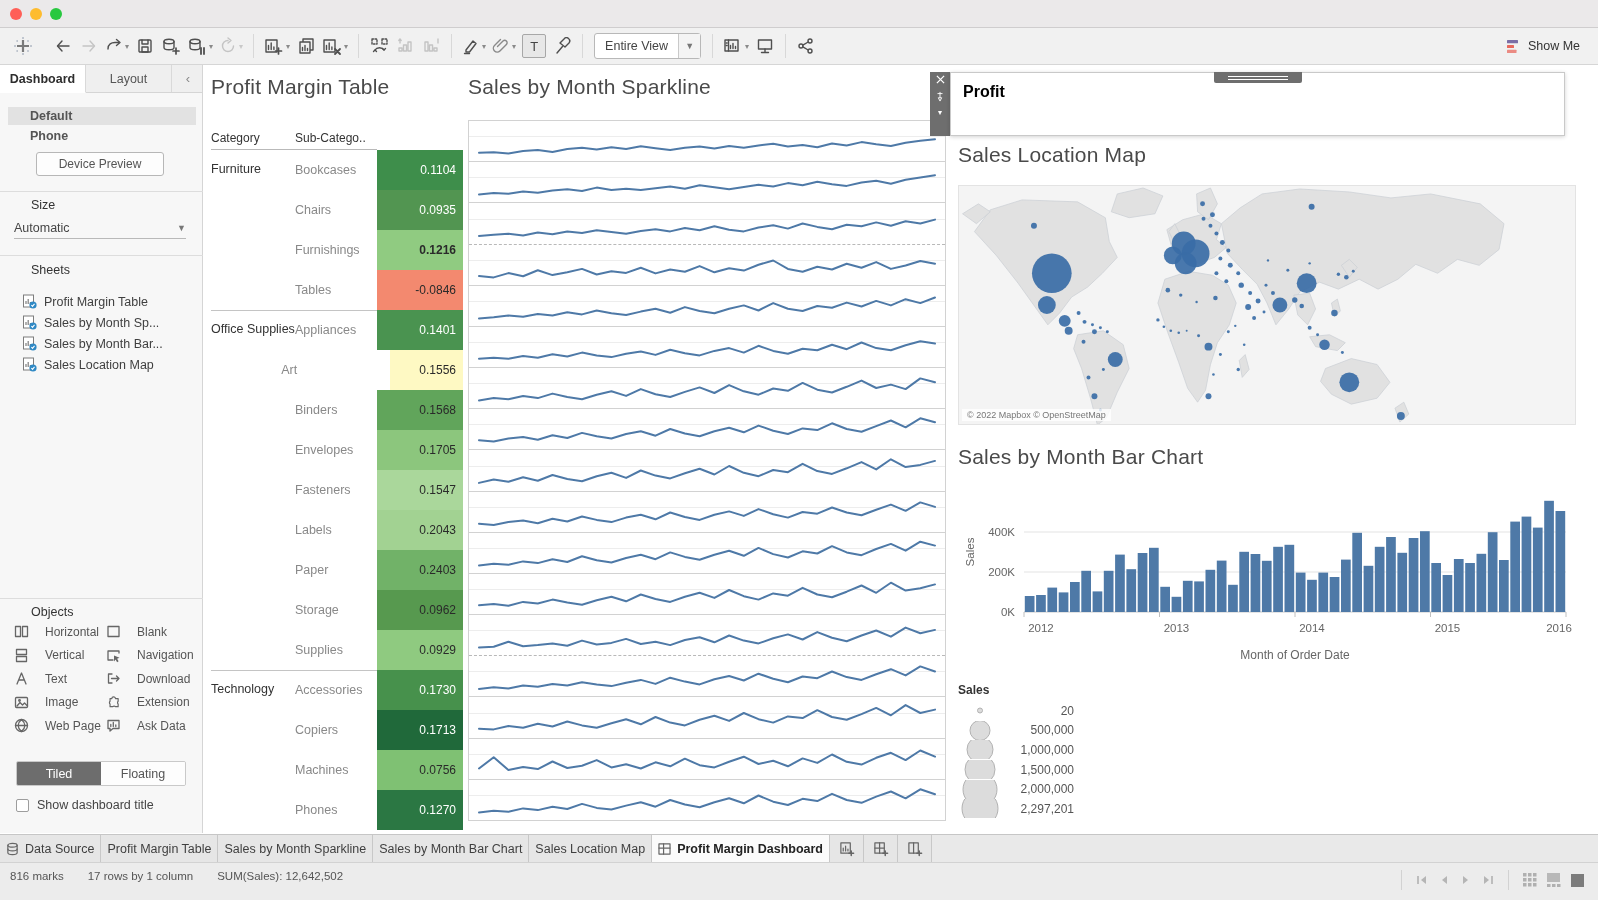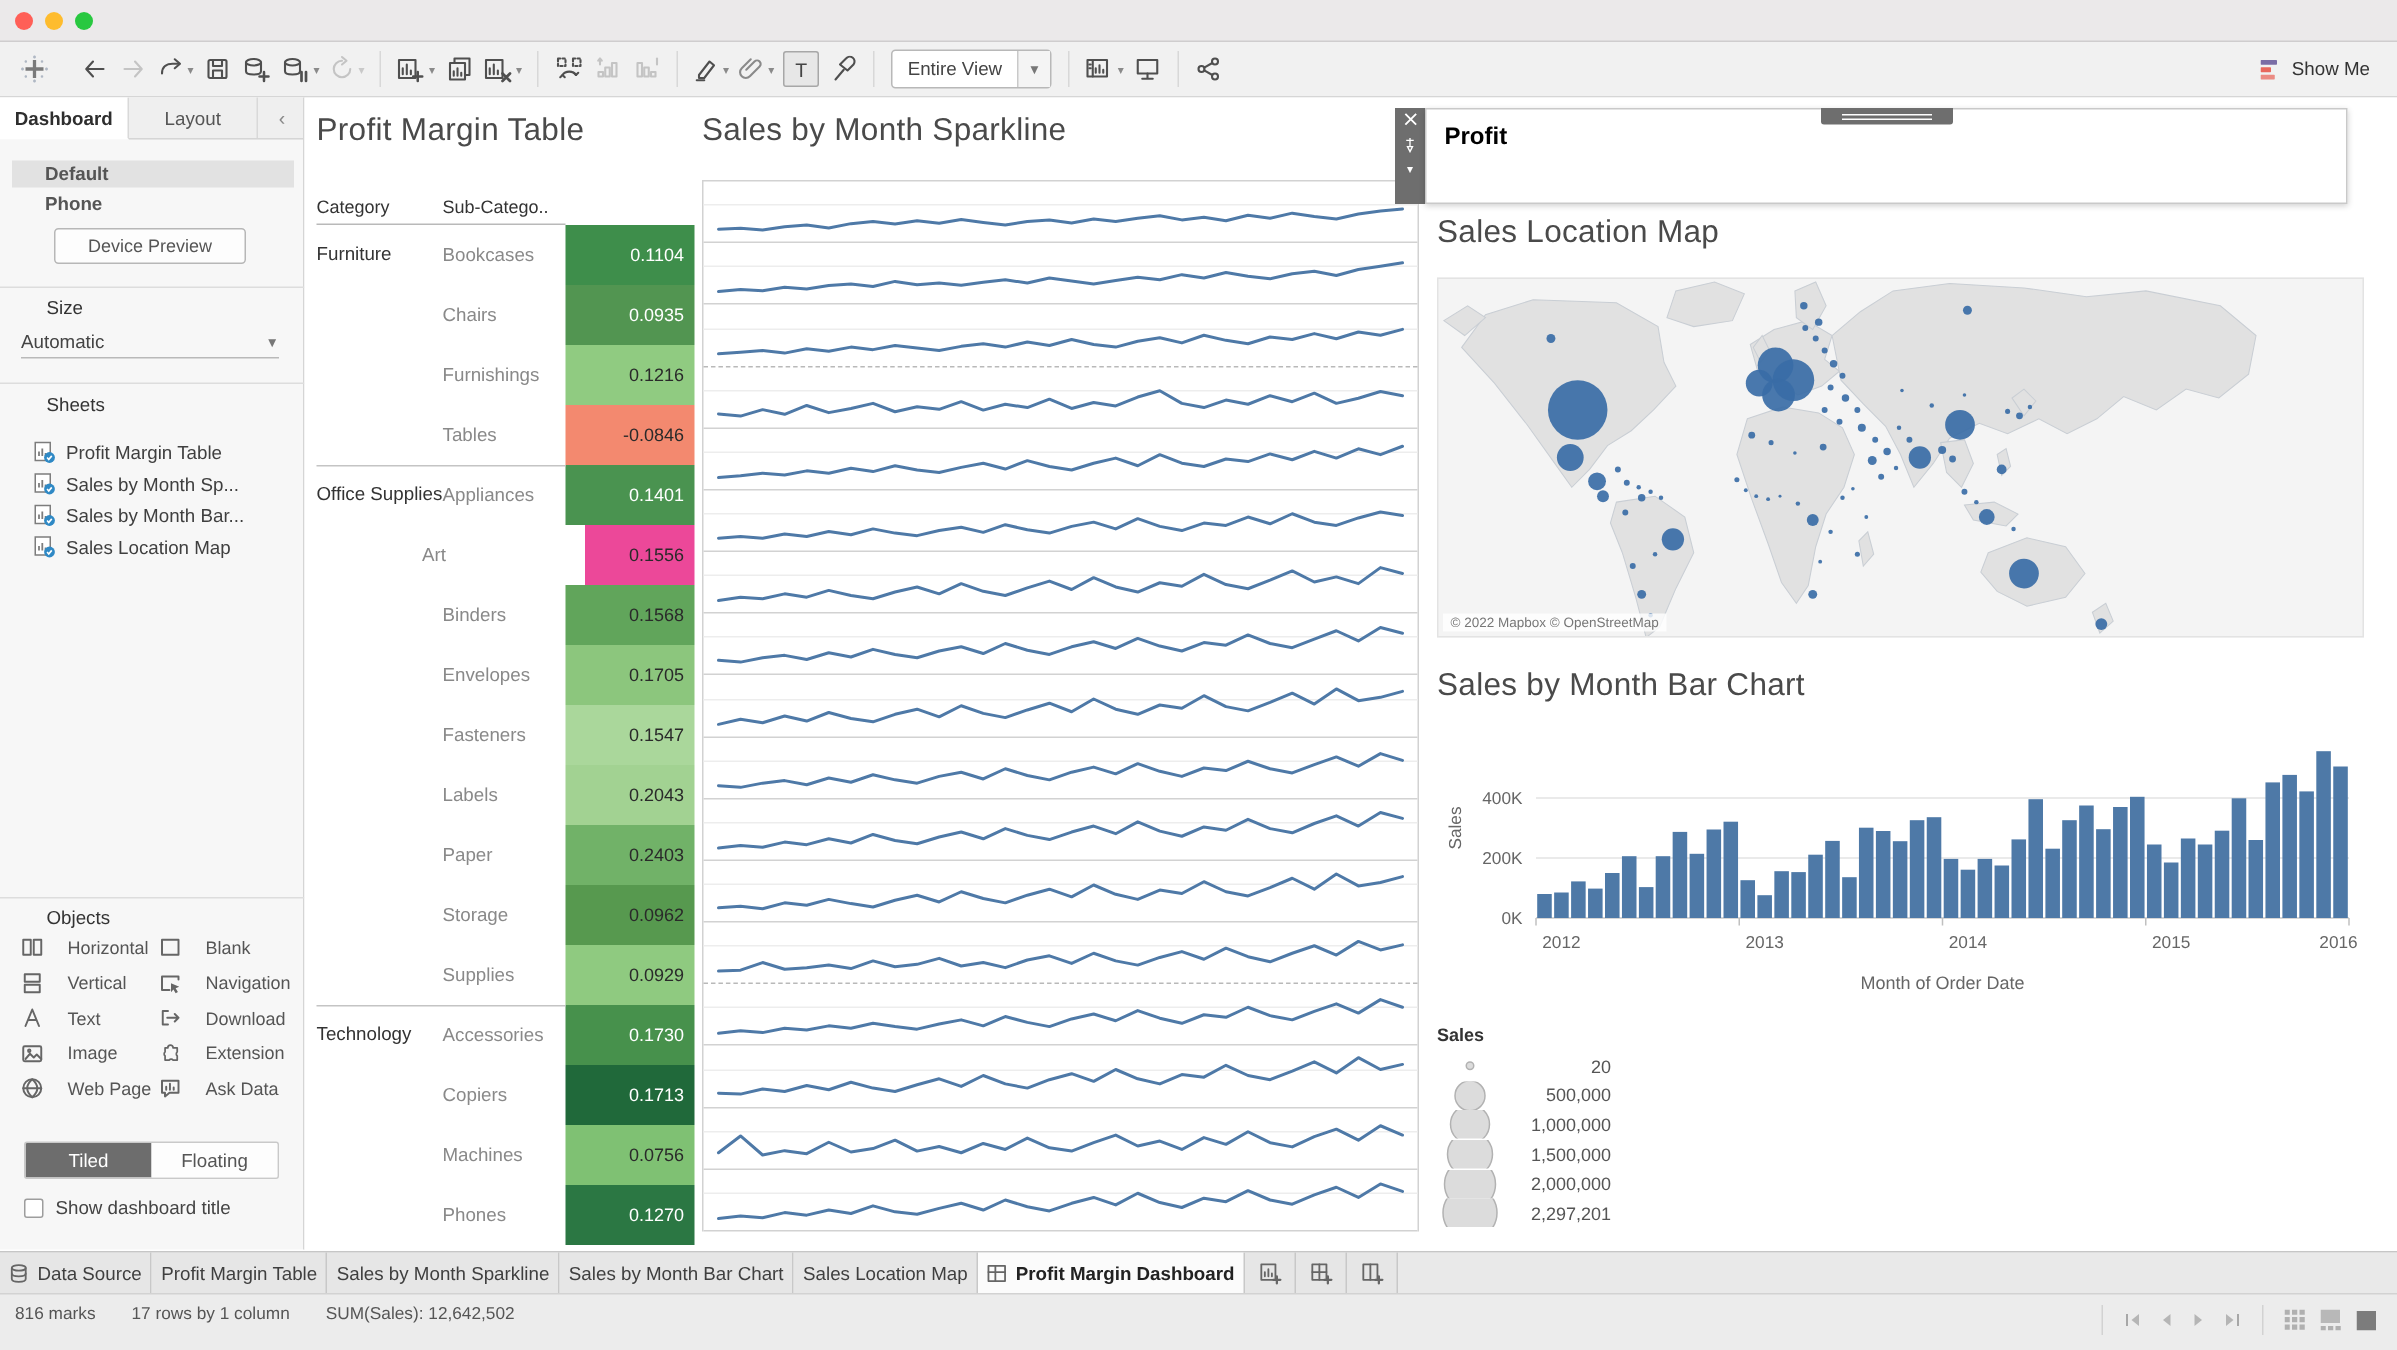--- a/index.html
+++ b/index.html
@@ -466,37 +466,37 @@
             <div class="val" style="background: rgb(62, 142, 75); color: rgb(255, 255, 255);">0.1104</div>
           </div>
           <div class="trow">
             <div class="cat"></div>
             <div class="sub">Chairs</div>
             <div class="val" style="background: rgb(82, 149, 81); color: rgb(255, 255, 255);">0.0935</div>
           </div>
           <div class="trow">
             <div class="cat"></div>
             <div class="sub">Furnishings</div>
-            <div class="val" style="background: rgb(144, 203, 129); color: rgb(42, 42, 42);">0.1216</div>
+            <div class="val" style="background: rgb(144, 203, 129); color: rgb(42, 42, 42); font-weight: bold;">0.1216</div>
           </div>
           <div class="trow">
             <div class="cat"></div>
             <div class="sub">Tables</div>
             <div class="val" style="background: rgb(243, 137, 111); color: rgb(42, 42, 42);">-0.0846</div>
           </div>
           <div class="trow">
             <div class="gsep"></div>
             <div class="cat">Office Supplies</div>
             <div class="sub">Appliances</div>
             <div class="val" style="background: rgb(74, 147, 80); color: rgb(255, 255, 255);">0.1401</div>
           </div>
           <div class="trow">
             <div class="cat"></div>
             <div class="sub">Art</div>
-            <div class="val" style="background: #ec4899; color: rgb(42, 42, 42); margin-left: 40px;">0.1556</div>
+            <div class="val" style="background: #fef9c3; color: rgb(42, 42, 42); margin-left: 40px;">0.1556</div>
           </div>
           <div class="trow">
             <div class="cat"></div>
             <div class="sub">Binders</div>
             <div class="val" style="background: rgb(97, 165, 91); color: rgb(42, 42, 42);">0.1568</div>
           </div>
           <div class="trow">
             <div class="cat"></div>
             <div class="sub">Envelopes</div>
             <div class="val" style="background: rgb(140, 198, 125); color: rgb(42, 42, 42);">0.1705</div>

